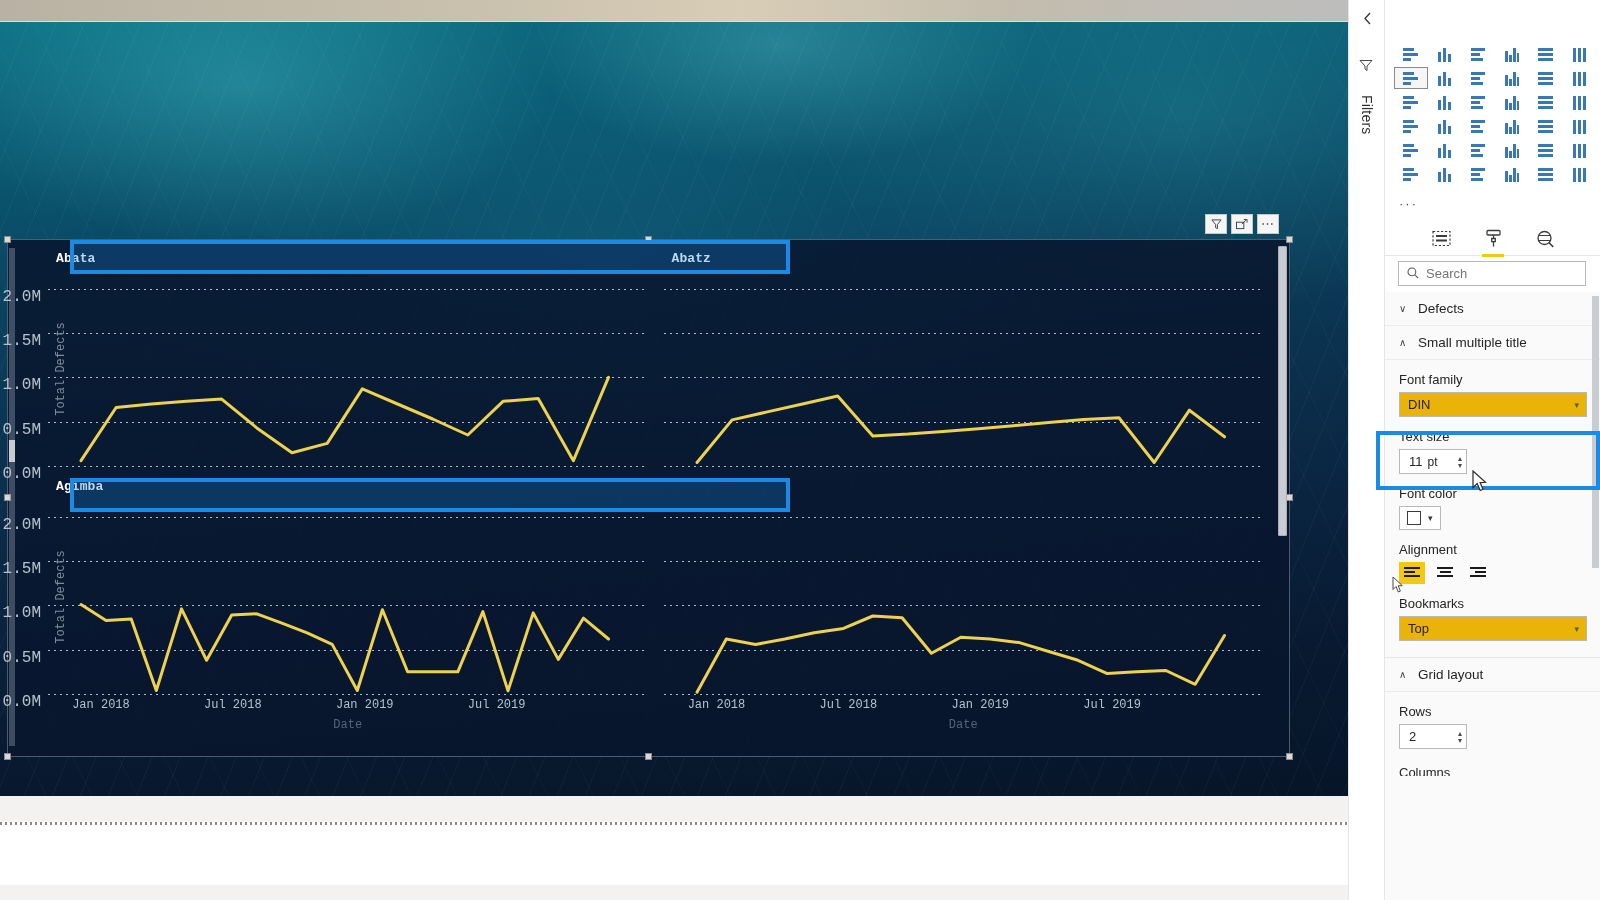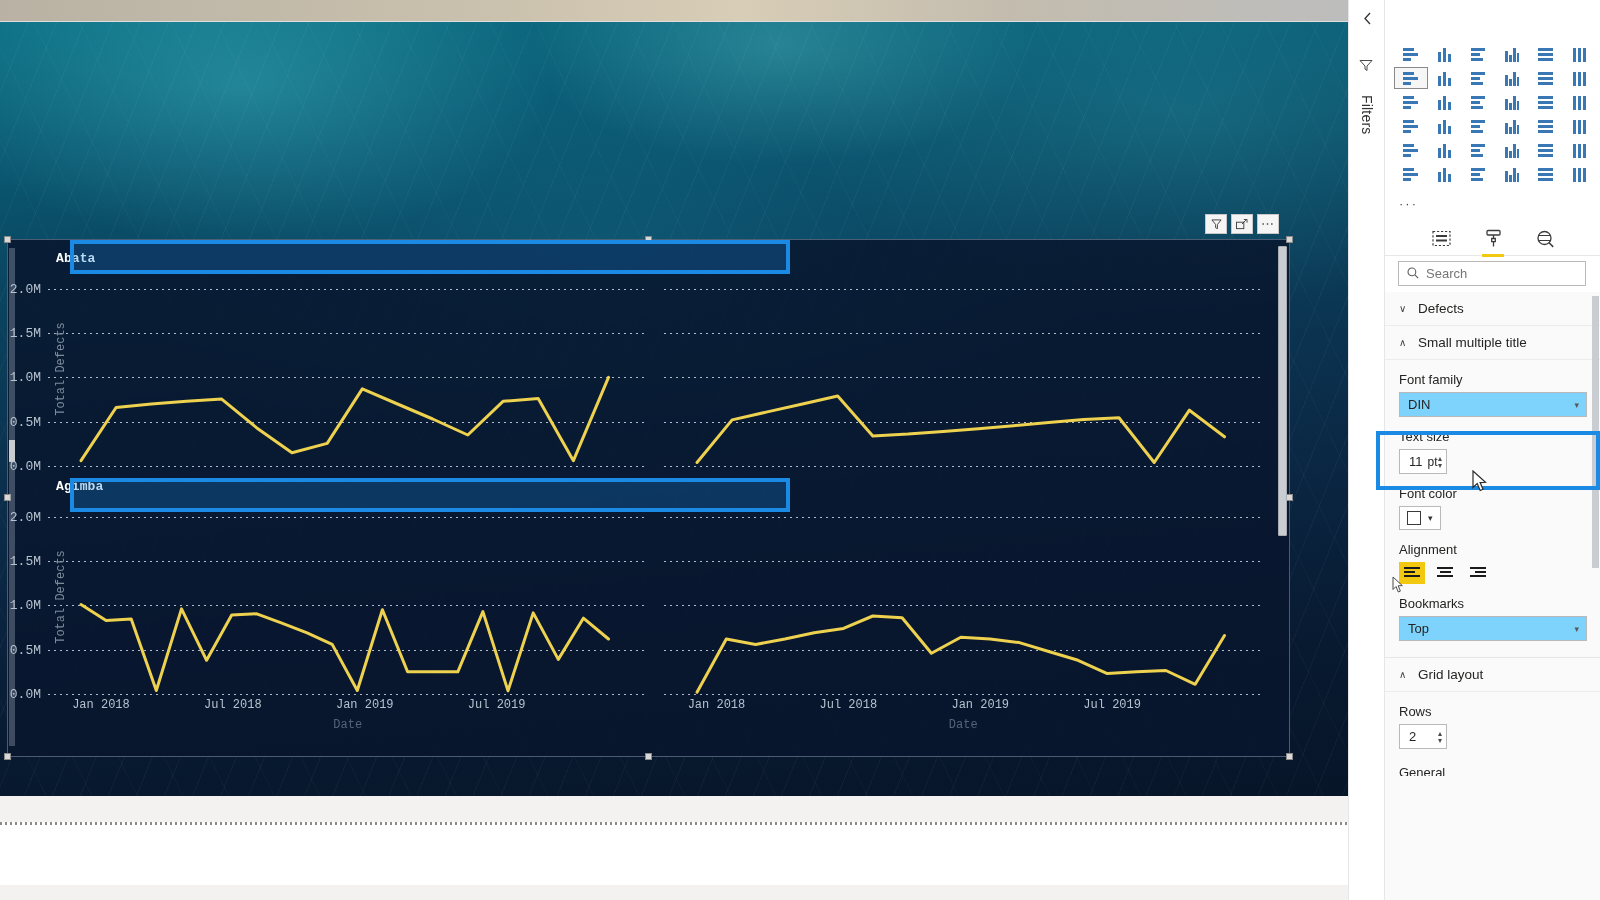--- a/index.html
+++ b/index.html
@@ -76,21 +76,21 @@
   }
   .plot{
     position:absolute;left:0;right:0;top:25px;bottom:0;
   }
   .gridline{
     position:absolute;left:0;right:0;height:1px;
     background-image:repeating-linear-gradient(90deg, rgba(235,242,255,0.75) 0 2px, transparent 2px 6px);
   }
   .ytick{
     position:absolute; right:calc(100% + 7px); transform:translateY(-50%);
-    color:#b7c2cf; font-size:13px; white-space:nowrap;
+    color:#b7c2cf; font-size:16px; white-space:nowrap;margin-top:8px;
   }
   .yaxis-title{
     position:absolute; left:-34px; top:50%;
     transform:translateY(-50%) rotate(-90deg); transform-origin:center;
     color:#7d8b9c; font-size:12px; white-space:nowrap;
   }
   .xtick{
     position:absolute; top:4px; transform:translateX(-50%);
     color:#b7c2cf; font-size:12px; white-space:nowrap;
   }
@@ -210,26 +210,26 @@
 
   #fmt-body{ position:absolute;left:0;top:292px;width:216px;height:608px;background:#fafafa; }
   .sect-head{
     display:flex;align-items:center;gap:9px;height:34px;padding-left:14px;
     font-size:13.5px;color:#252423;border-bottom:1px solid #ececec;cursor:pointer;background:#fafafa;
   }
   .caret{font-size:10px;color:#444;width:10px;display:inline-block}
   .fld{ padding:0 14px; }
   .fld-label{ font-size:13px;color:#252423;margin-top:12px;margin-bottom:5px; }
   .combo{
-    height:25px;border:1px solid #b9b9b9;background:#7dd3fc;display:flex;align-items:center;
+    height:25px;border:1px solid #b9b9b9;background:#eab308;display:flex;align-items:center;
     justify-content:space-between;padding:0 7px 0 8px;font-size:13px;color:#252423;cursor:pointer;
   }
   .combo .chv{font-size:9px;color:#5a5a5a}
   .spin{
-    width:48px;height:25px;border:1px solid #b9b9b9;background:#fff;display:flex;align-items:center;
+    width:68px;height:25px;border:1px solid #b9b9b9;background:#fff;display:flex;align-items:center;
     justify-content:space-between;padding:0 4px 0 9px;font-size:13px;color:#252423;
   }
   .spin .num{display:flex;gap:5px;align-items:baseline}
   .spin .unit{font-size:12px;color:#252423}
   .spin-arrows{display:flex;flex-direction:column;line-height:7px;font-size:8px;color:#4a4a4a;cursor:pointer}
   .colorbtn{
     width:42px;height:24px;border:1px solid #b9b9b9;background:#fff;display:flex;align-items:center;
     justify-content:space-around;padding:0 4px;cursor:pointer;
   }
   .swatch{width:14px;height:14px;border:1px solid #3a3a3a;background:#fff;}
@@ -308,20 +308,21 @@
             <div class="ytick" style="top: 62.0455px;">1.5M</div>
             <div class="gridline" style="top: 17.7273px;"></div>
             <div class="ytick" style="top: 17.7273px;">2.0M</div>
             <div class="yaxis-title">Total Defects</div>
             <svg class="series" viewBox="0 0 599.5 195" preserveAspectRatio="none">
               <polyline points="33.0,189.7 68.1,136.5 103.3,133.0 138.5,130.3 173.7,128.1 208.8,156.9 244.0,181.7 279.2,172.4 314.3,117.9 349.5,133.0 384.7,148.0 419.8,164.0 455.0,130.3 490.2,127.6 525.4,189.7 560.5,106.4" fill="none" stroke="#edd14f" stroke-width="3" stroke-linejoin="round" stroke-linecap="round"></polyline>
             </svg>
           </div>
         </div>
         <div class="panel" style="left: 615.5px; top: 0px; width: 599.5px; height: 220px;">
+          <div class="panel-title">Abatz</div>
           <div class="plot">
             <div class="gridline" style="top: 195px;"></div>
             <div class="gridline" style="top: 150.682px;"></div>
             <div class="gridline" style="top: 106.364px;"></div>
             <div class="gridline" style="top: 62.0455px;"></div>
             <div class="gridline" style="top: 17.7273px;"></div>
             <svg class="series" viewBox="0 0 599.5 195" preserveAspectRatio="none">
               <polyline points="33.0,191.5 68.1,148.9 103.3,140.9 138.5,133.0 173.7,125.0 208.8,164.9 244.0,163.1 279.2,160.4 314.3,157.8 349.5,154.7 384.7,151.6 419.8,148.5 455.0,146.7 490.2,191.5 525.4,139.2 560.5,165.8" fill="none" stroke="#edd14f" stroke-width="3" stroke-linejoin="round" stroke-linecap="round"></polyline>
             </svg>
           </div>
@@ -775,21 +776,21 @@
       <div class="fld-label">Rows</div>
       <div class="spin">
         <span class="num">
             <span>2</span>
           </span>
         <span class="spin-arrows">
           <span>▴</span>
           <span>▾</span>
         </span>
       </div>
-      <div class="fld-label" style="margin-top:16px;overflow:hidden;height:11px">General</div>
+      <div class="fld-label" style="margin-top:16px;overflow:hidden;height:11px">Columns</div>
     </div>
   </div>
 
   <div id="fmt-scrollbar"></div>
 </div>
 
 <div id="textsize-annot"></div>
 
 <div id="cursor">
   <svg width="17" height="23" viewBox="0 0 17 23">

